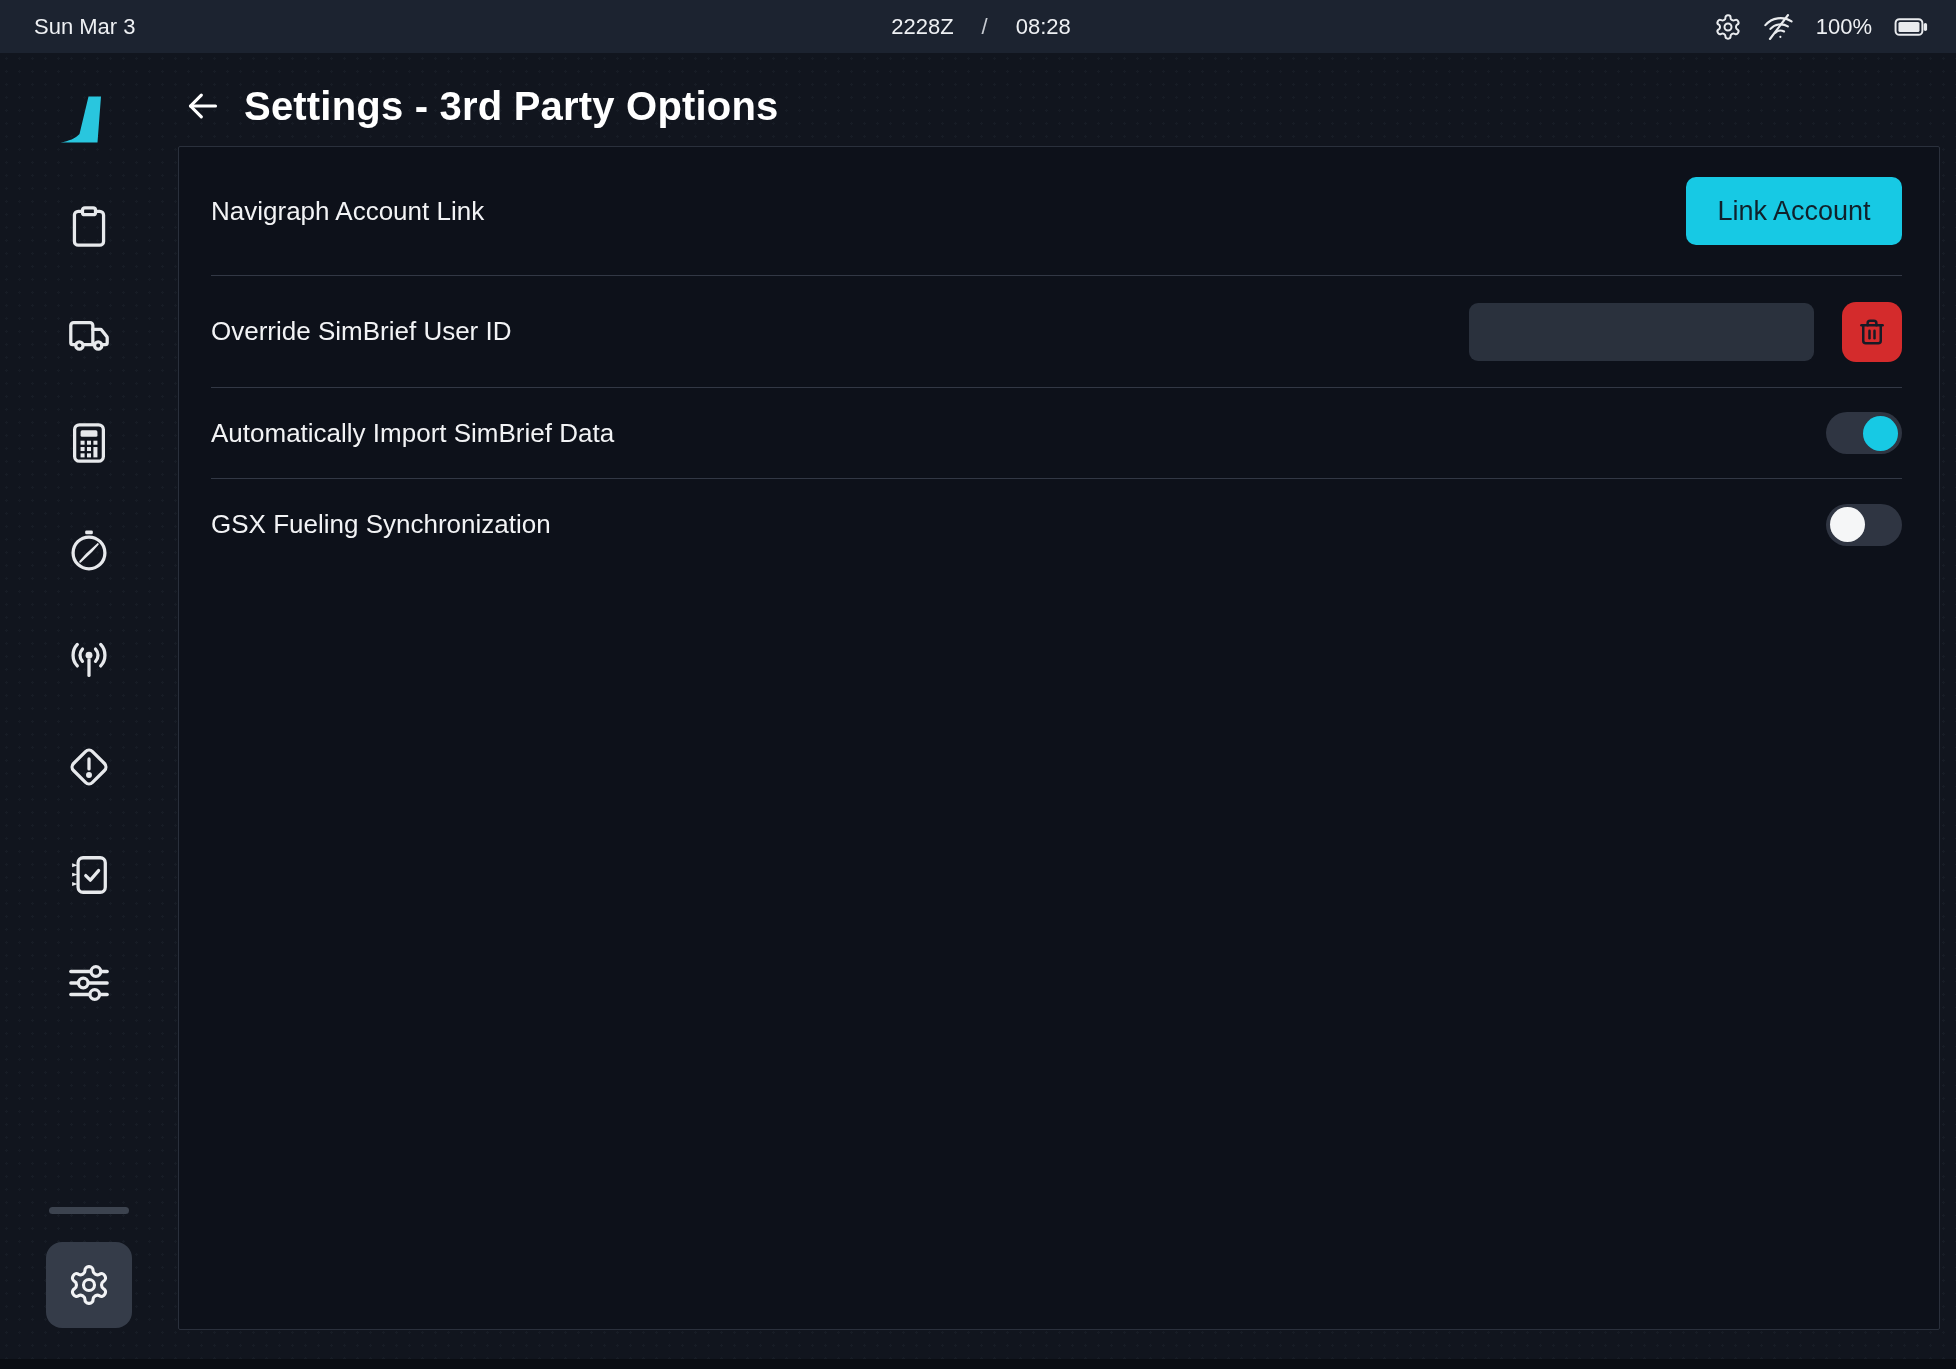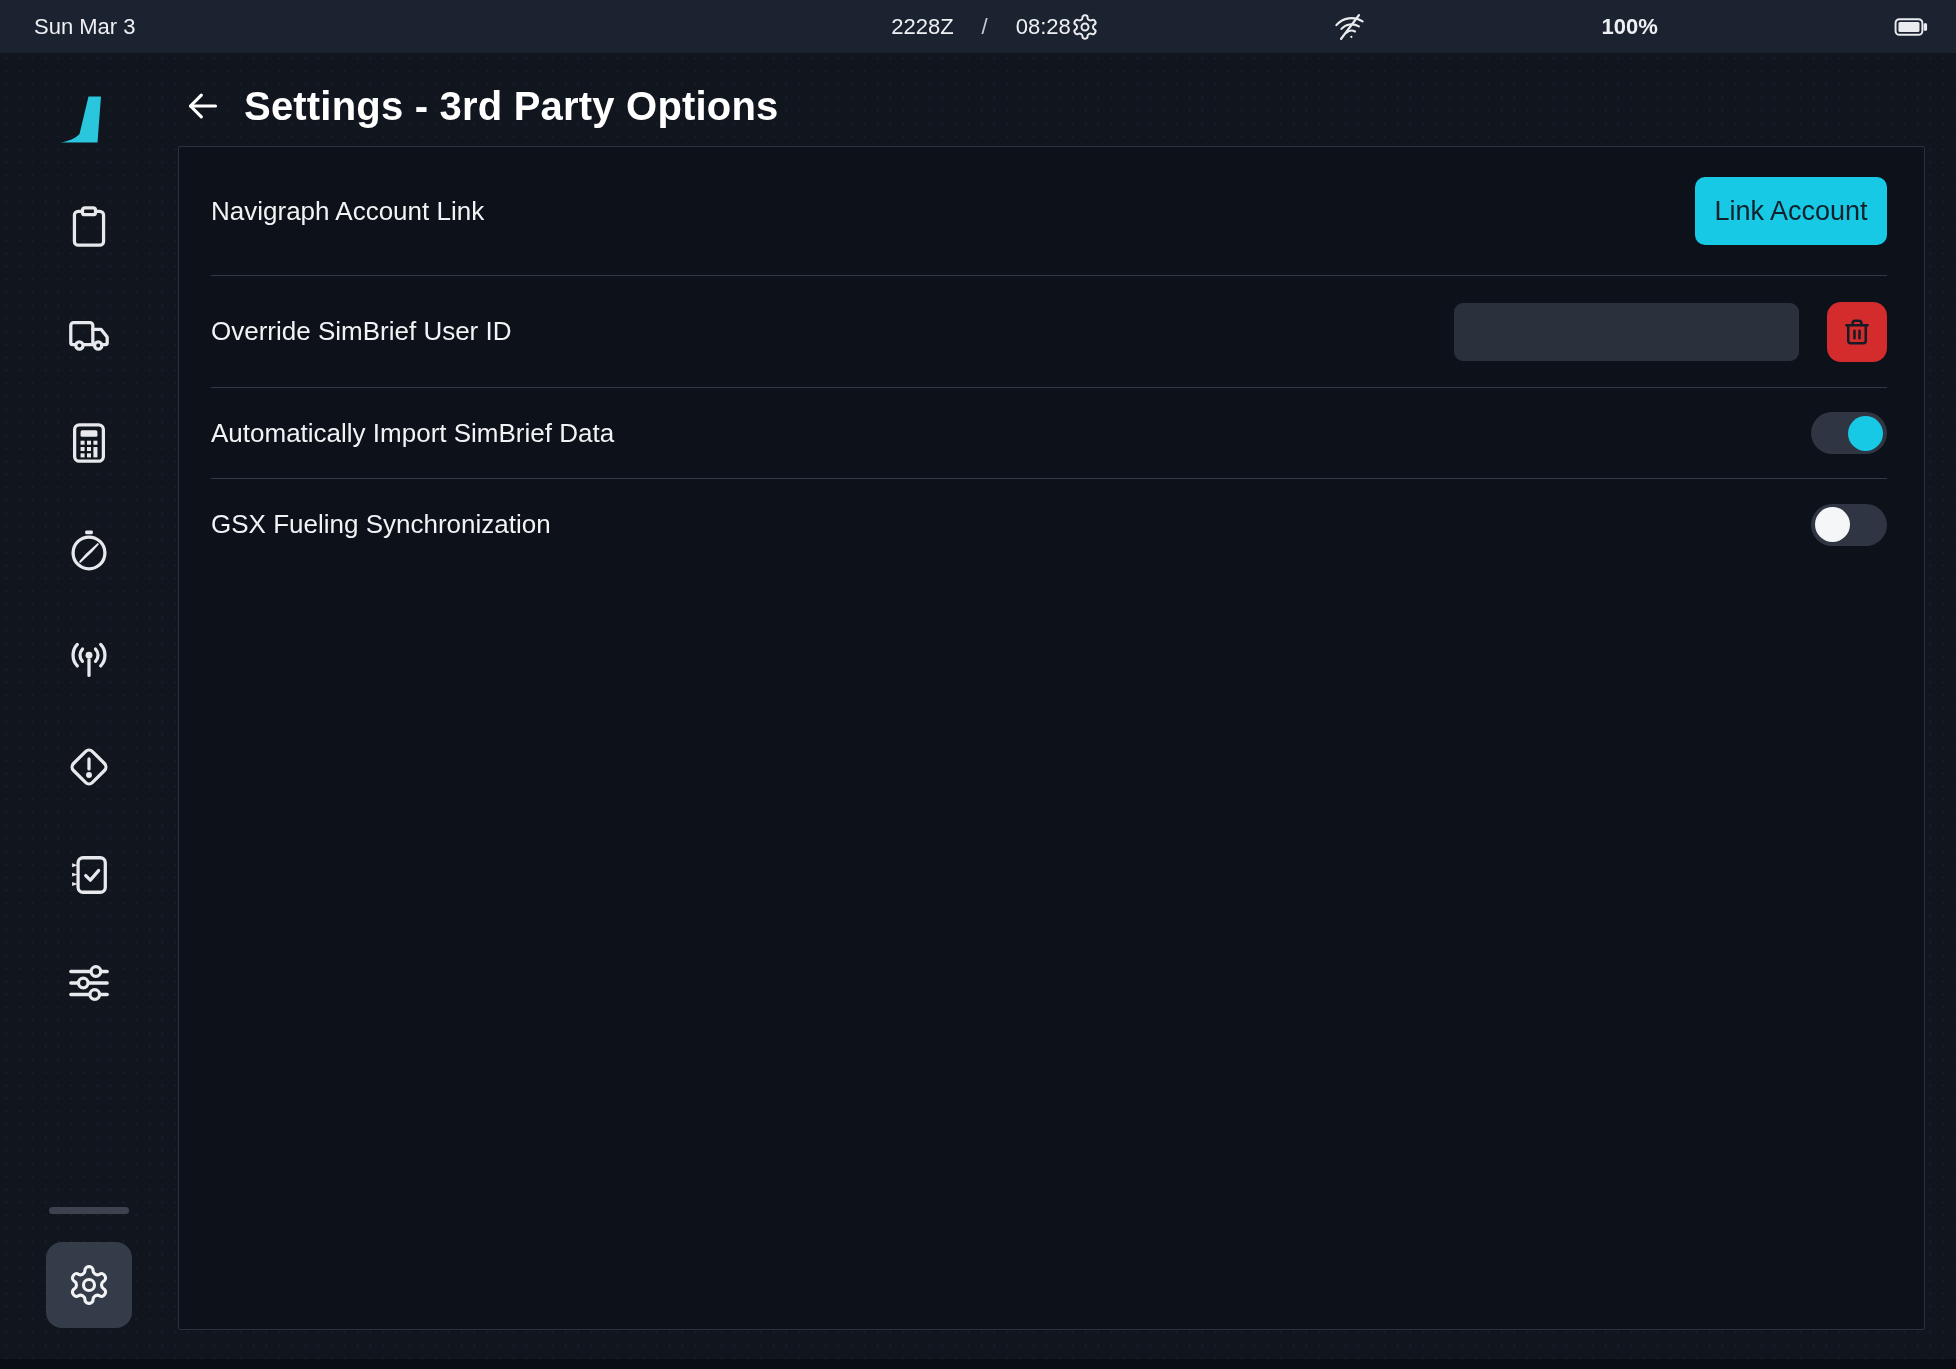--- a/index.html
+++ b/index.html
@@ -33,21 +33,21 @@
   
   .statusbar{
     height:53px;background:var(--bar);
     display:flex;align-items:center;
     padding:0 28px 0 34px;
     font-size:22px;
     position:relative;z-index:2;
   }
   .sb-left{flex:1;display:flex;align-items:center;}
   .sb-center{display:flex;align-items:center;gap:28px;}
-  .sb-right{flex:1;display:flex;align-items:center;justify-content:space-between;gap:22px;font-weight:bold;}
+  .sb-right{flex:1;display:flex;align-items:center;justify-content:flex-end;gap:22px;}
   .sb-icon{color:#e9ebee;}
 
   
   .app{display:flex;height:1304px;position:relative;z-index:1;}
 
   
   .sidebar{
     width:178px;flex:0 0 178px;
     display:flex;flex-direction:column;align-items:center;
     padding-top:40px;padding-bottom:29px;
@@ -57,21 +57,21 @@
   .nav-item{width:46px;height:46px;color:#e7e9ec;cursor:pointer;}
   .nav-item svg{width:46px;height:46px;}
   .sidebar-spacer{flex:1;}
   .sidebar-divider{width:80px;height:7px;border-radius:4px;background:#3c434f;margin-bottom:28px;}
   .settings-btn{
     width:86px;height:86px;border-radius:16px;background:#353c49;
     display:flex;align-items:center;justify-content:center;color:#f2f3f5;cursor:pointer;
   }
 
   
-  .main{flex:1;display:flex;flex-direction:column;padding-right:31px;}
+  .main{flex:1;display:flex;flex-direction:column;padding-right:16px;}
   .page-header{display:flex;align-items:center;gap:20px;margin:22px 0 0 4px;height:62px;}
   .back-btn{width:42px;height:42px;color:#fff;cursor:pointer;display:flex;align-items:center;justify-content:center;}
   .page-title{font-size:40px;font-weight:700;letter-spacing:.2px;color:#fff;}
 
   .panel{
     margin-top:9px;height:1184px;
     background:var(--panel);
     border:1px solid var(--panel-border);
     border-radius:2px;
     padding:0 37px 0 32px;
@@ -81,21 +81,21 @@
     border-bottom:1px solid var(--divider);
   }
   .row:last-child{border-bottom:none;}
   .row-1{height:129px;}
   .row-2{height:112px;}
   .row-t{height:91px;}
   .row-label{font-size:26px;color:#f2f3f5;}
 
   .btn-primary{
     background:var(--cyan);color:#10212b;border:none;border-radius:10px;
-    width:192px;height:68px;font-size:27px;font-weight:500;
+    width:216px;height:68px;font-size:27px;font-weight:500;
     font-family:"Liberation Sans", sans-serif;cursor:pointer;
   }
   .row-controls{display:flex;align-items:center;gap:28px;}
   .text-input{
     width:345px;height:58px;border:none;border-radius:9px;
     background:var(--input);color:#f2f3f5;font-size:24px;padding:0 16px;
     font-family:"Liberation Sans", sans-serif;outline:none;
   }
   .btn-danger{
     width:60px;height:60px;border:none;border-radius:14px;background:var(--red);

